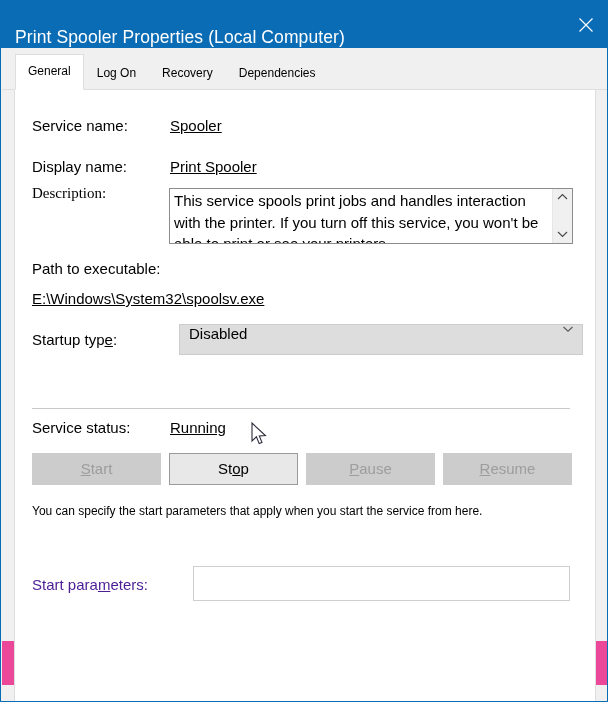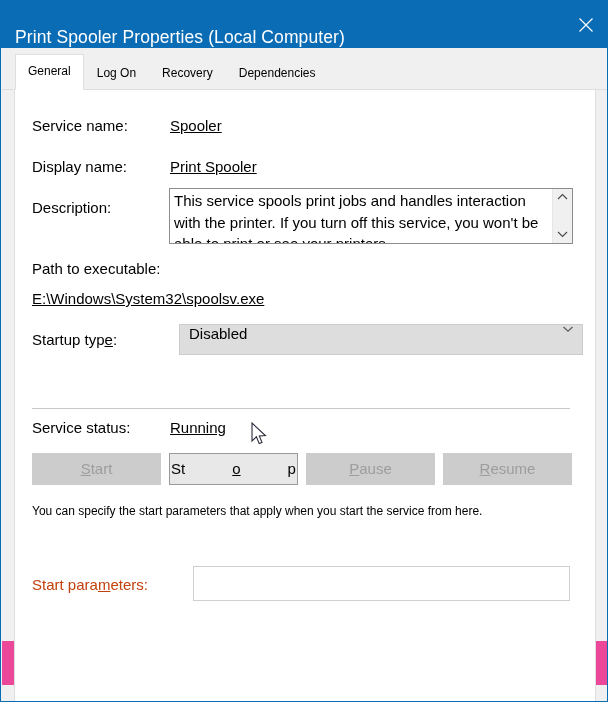--- a/index.html
+++ b/index.html
@@ -110,21 +110,21 @@
     line-height: 18px;
   }
   .row-value {
     position: absolute;
     font-size: 15px;
     color: #000000;
     white-space: nowrap;
     line-height: 18px;
     text-decoration: underline;
   }
-  .row-label.disabled { color: #c2410c; }
+  .row-label.disabled { color: #4c1d95; }
 
   
   .desc-box {
     position: absolute;
     left: 154px;
     top: 98px;
     width: 404px;
     height: 56px;
     border: 1px solid #8c8c8c;
     background: #ffffff;
@@ -212,21 +212,20 @@
     align-items: center;
     justify-content: center;
     box-sizing: border-box;
     cursor: default;
     line-height: 18px;
   }
   .svc-btn.enabled {
     background: #e8e8e8;
     border: 1px solid #9a9a9a;
     color: #000000;
-    gap: 47px;
   }
   .svc-btn.disabled {
     background: #cccccc;
     border: 1px solid #cccccc;
     color: #9d9d9d;
   }
 
   .helptext {
     position: absolute;
     left: 17px;
@@ -321,21 +320,21 @@
   </div>
 
   <div class="panel">
 
     <div class="row-label" style="left:17px; top:27px;">Service name:</div>
     <div class="row-value" style="left:155px; top:27px;">Spooler</div>
 
     <div class="row-label" style="left:17px; top:68px;">Display name:</div>
     <div class="row-value" style="left:155px; top:68px;">Print Spooler</div>
 
-    <div class="row-label" style="left:17px; top:109px;">Description:</div>
+    <div class="row-label" style="left:17px; top:94px;font-family:Liberation Serif, serif;">Description:</div>
 
     <div class="desc-box">
       <div class="desc-text">This service spools print jobs and handles interaction with the printer.  If you turn off this service, you won't be able to print or see your printers.</div>
       <div class="desc-scroll">
         <span>
           <svg width="11" height="8" viewBox="0 0 11 8">
               <path d="M1 6 L5.5 1.6 L10 6" stroke="#4a4a4a" stroke-width="1.2" fill="none"></path>
             </svg>
         </span>
         <span>

